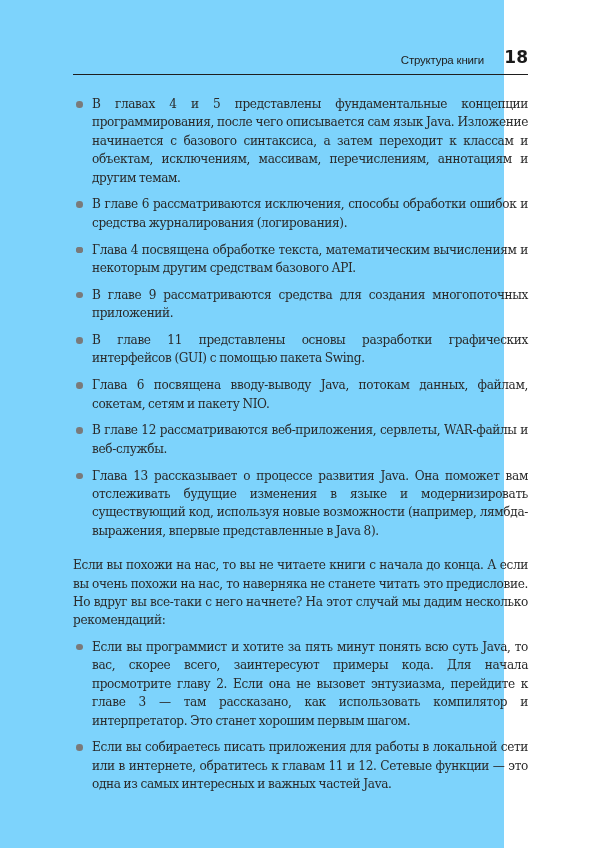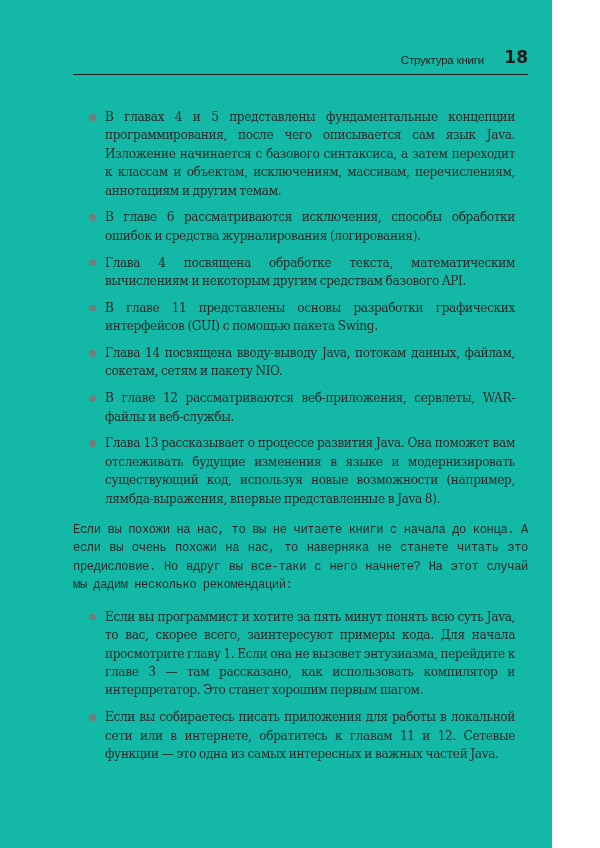--- a/index.html
+++ b/index.html
@@ -1,65 +1,66 @@
 <!DOCTYPE html>
 <html><head>
   <meta charset="utf-8">
   <style>
     html, body { margin: 0; padding: 0; background: #ffffff; }
     body { width: 600px; height: 848px; position: relative; overflow: hidden; }
-    .page { position: absolute; left: 0; top: 0; width: 552px; height: 848px; background: #14b8a6; }
+    .page { position: absolute; left: 0; top: 0; width: 504px; height: 848px; background: #7dd3fc; }
     .header {
       position: absolute; left: 73px; top: 44px; width: 455px; height: 30px;
       border-bottom: 1.3px solid #1e1e1e;
     }
     .header .running-title {
       position: absolute; right: 44px; top: 10px;
       font-family: "Liberation Sans", sans-serif; font-size: 11.5px; color: #222;
       letter-spacing: -0.2px;
     }
     .header .page-number {
       position: absolute; right: 0px; top: 3px;
       font-family: "DejaVu Sans", sans-serif; font-weight: bold; font-size: 17px; color: #1a1a1a;
     }
     .body {
       position: absolute; left: 73px; top: 95px; width: 455px;
       font-family: "DejaVu Serif", serif; font-size: 12.1px; line-height: 18.4px; color: #2a2a2a;
       text-align: justify; hyphens: manual; letter-spacing: -0.35px; word-spacing: -0.5px;
     }
-    ul.bullets { list-style: none; margin: 13px; padding: 0; }
+    ul.bullets { list-style: none; margin: 0; padding: 0; }
     ul.bullets li { position: relative; padding-left: 19px; margin: 0 0 8.4px 0; }
     ul.bullets li .dot {
       position: absolute; left: 3px; top: 6px; width: 6.5px; height: 6.5px; border-radius: 50%;
       background: #7a7a7a;
     }
-    p.para { margin: 8px 0 8px 0; font-family: Liberation Mono, monospace; }
+    p.para { margin: 16px 0 8px 0; }
   </style>
 </head>
 <body>
 
 <div class="page">
   <div class="header">
     <span class="running-title">Структура книги</span>
     <span class="page-number">18</span>
   </div>
 
   <div class="body">
     <ul class="bullets">
       <li><span class="dot"></span><span>В главах 4 и 5 представлены фундаментальные концепции программиро­вания, после чего описывается сам язык Java. Изложение начинается с ба­зового синтаксиса, а затем переходит к классам и объектам, исключениям, массивам, перечислениям, аннотациям и другим темам.</span></li>
       <li><span class="dot"></span><span>В главе 6 рассматриваются исключения, способы обработки ошибок и сред­ства журналирования (логирования).</span></li>
       <li><span class="dot"></span></li>
       <li><span class="dot"></span><span>Глава 4 посвящена обработке текста, математическим вычислениям и не­которым другим средствам базового API.</span></li>
+      <li><span class="dot"></span><span>В главе 9 рассматриваются средства для создания многопоточных прило­жений.</span></li>
       <li><span class="dot"></span><span>В главе 11 представлены основы разработки графических интерфейсов (GUI) с помощью пакета Swing.</span></li>
-      <li><span class="dot"></span><span>Глава 14 посвящена вводу-выводу Java, потокам данных, файлам, сокетам, сетям и пакету NIO.</span></li>
+      <li><span class="dot"></span><span>Глава 6 посвящена вводу-выводу Java, потокам данных, файлам, сокетам, сетям и пакету NIO.</span></li>
       <li><span class="dot"></span><span>В главе 12 рассматриваются веб-приложения, сервлеты, WAR-файлы и веб-службы.</span></li>
       <li><span class="dot"></span><span>Глава 13 рассказывает о процессе развития Java. Она поможет вам отслежи­вать будущие изменения в языке и модернизировать существующий код, используя новые возможности (например, лямбда-выражения, впервые представленные в Java 8).</span></li>
     </ul>
 
     <p class="para">Если вы похожи на нас, то вы не читаете книги с начала до конца. А если вы очень похожи на нас, то наверняка не станете читать это предисловие. Но вдруг вы все-таки с него начнете? На этот случай мы дадим несколько рекомендаций:</p>
 
     <ul class="bullets">
-      <li><span class="dot"></span><span>Если вы программист и хотите за пять минут понять всю суть Java, то вас, скорее всего, заинтересуют примеры кода. Для начала просмотрите главу 1. Если она не вызовет энтузиазма, перейдите к главе 3 — там рассказано, как использовать компилятор и интерпретатор. Это станет хорошим первым шагом.</span></li>
+      <li><span class="dot"></span><span>Если вы программист и хотите за пять минут понять всю суть Java, то вас, скорее всего, заинтересуют примеры кода. Для начала просмотрите главу 2. Если она не вызовет энтузиазма, перейдите к главе 3 — там рассказано, как использовать компилятор и интерпретатор. Это станет хорошим первым шагом.</span></li>
       <li><span class="dot"></span><span>Если вы собираетесь писать приложения для работы в локальной сети или в интернете, обратитесь к главам 11 и 12. Сетевые функции — это одна из самых интересных и важных частей Java.</span></li>
       <li></li>
     </ul>
   </div>
 </div>
 
 </body></html>

